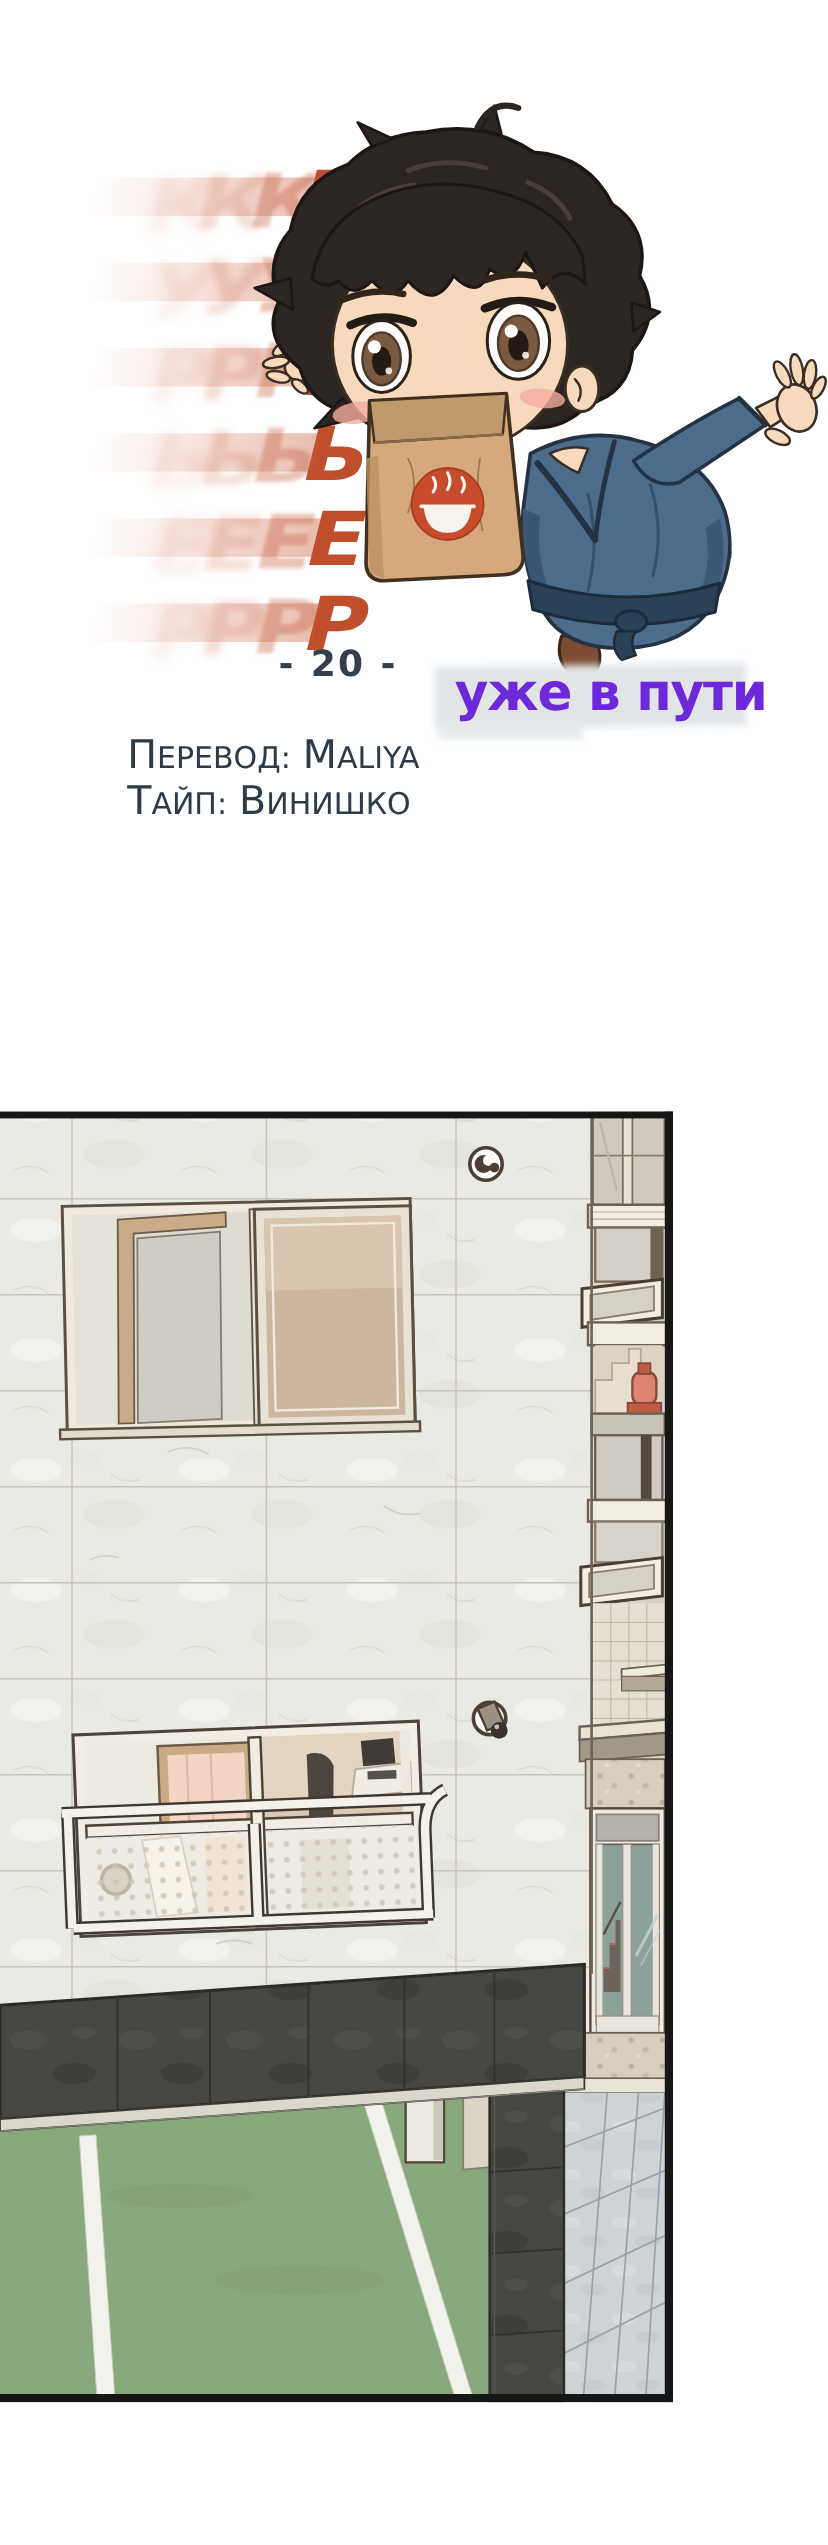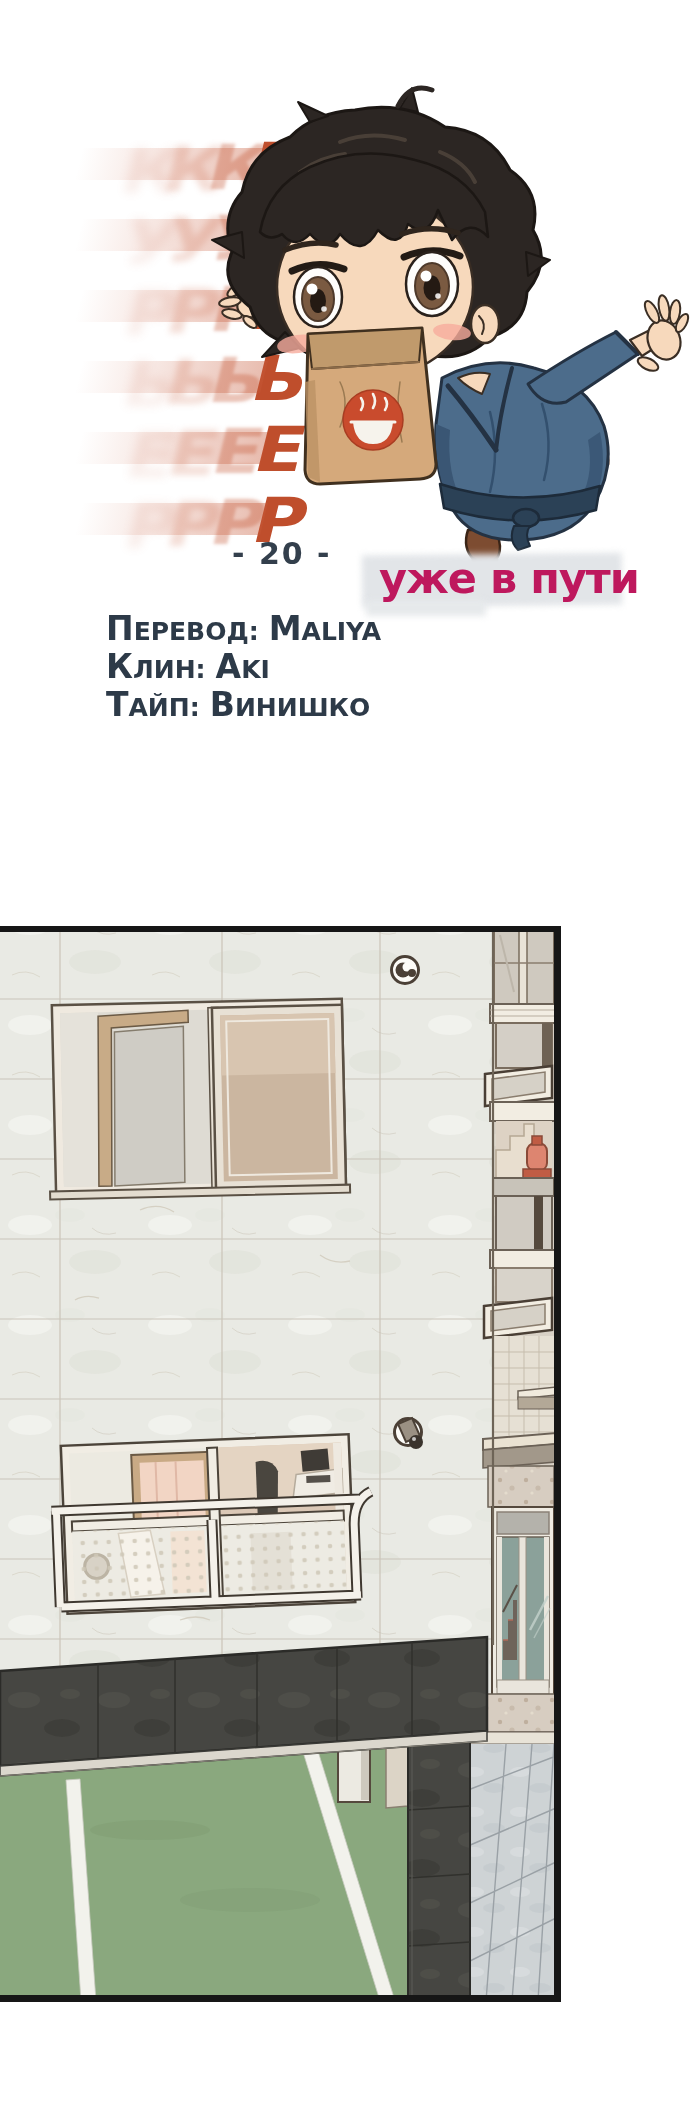--- a/index.html
+++ b/index.html
@@ -14,23 +14,23 @@
   .title-letter::before{content:"";position:absolute;right:60%;top:26%;width:160px;height:44%;
         background:linear-gradient(90deg,rgba(198,88,55,0) 0%,rgba(198,88,55,.16) 45%,rgba(198,88,55,.40) 100%);}
   
   .chapter{position:absolute;left:232px;top:536px;width:176px;text-align:left;
         font-size:30px;font-weight:bold;color:#333f4c;letter-spacing:2px;z-index:3;}
   .subtitle-band{position:absolute;left:362px;top:554px;width:260px;height:52px;background:#e2e5e8;
         filter:blur(3px);transform:rotate(-.6deg);z-index:2;}
   .subtitle-band2{position:absolute;left:366px;top:600px;width:120px;height:16px;background:#e6e9eb;
         filter:blur(3px);z-index:2;}
   .subtitle{position:absolute;left:379px;top:553px;width:260px;font-size:43px;font-weight:bold;
-        color:#be185d;letter-spacing:-1px;z-index:3;}
+        color:#6d28d9;letter-spacing:-1px;z-index:3;}
   
-  .credits{position:absolute;left:106px;top:611px;z-index:3;color:#2d3a48;font-weight:bold;
+  .credits{position:absolute;left:106px;top:611px;z-index:3;color:#2d3a48;font-weight:normal;
         font-size:25px;line-height:35px;}
   .credit-part{display:inline-block;text-transform:uppercase;}
   .credit-part::first-letter{font-size:33px;}
   .credit-role{margin-right:10px;}
   .character{position:absolute;left:190px;top:82px;z-index:2;}
   .panel{position:absolute;left:0;top:926px;z-index:1;}
 </style>
 </head>
 <body>
 
@@ -156,23 +156,20 @@
 
   <div class="chapter">- 20 -</div>
 
   <div class="subtitle-band"></div>
   <div class="subtitle-band2"></div>
   <div class="subtitle">уже в пути</div>
 
   <div class="credits">
     <div class="credit-line">
       <span class="credit-part credit-role">Перевод:</span><span class="credit-part">Maliya</span>
-    </div>
-    <div class="credit-line">
-      <span class="credit-part credit-role">Клин:</span><span class="credit-part">Aki</span>
     </div>
     <div class="credit-line">
       <span class="credit-part credit-role">Тайп:</span><span class="credit-part">Винишко</span>
     </div>
   </div>
 
   <svg class="panel" width="561" height="1076" viewBox="0 926 561 1076">
     <defs>
       <pattern id="wallTex" width="140" height="100" patternUnits="userSpaceOnUse">
         <rect width="140" height="100" fill="#e9eae4"></rect>

